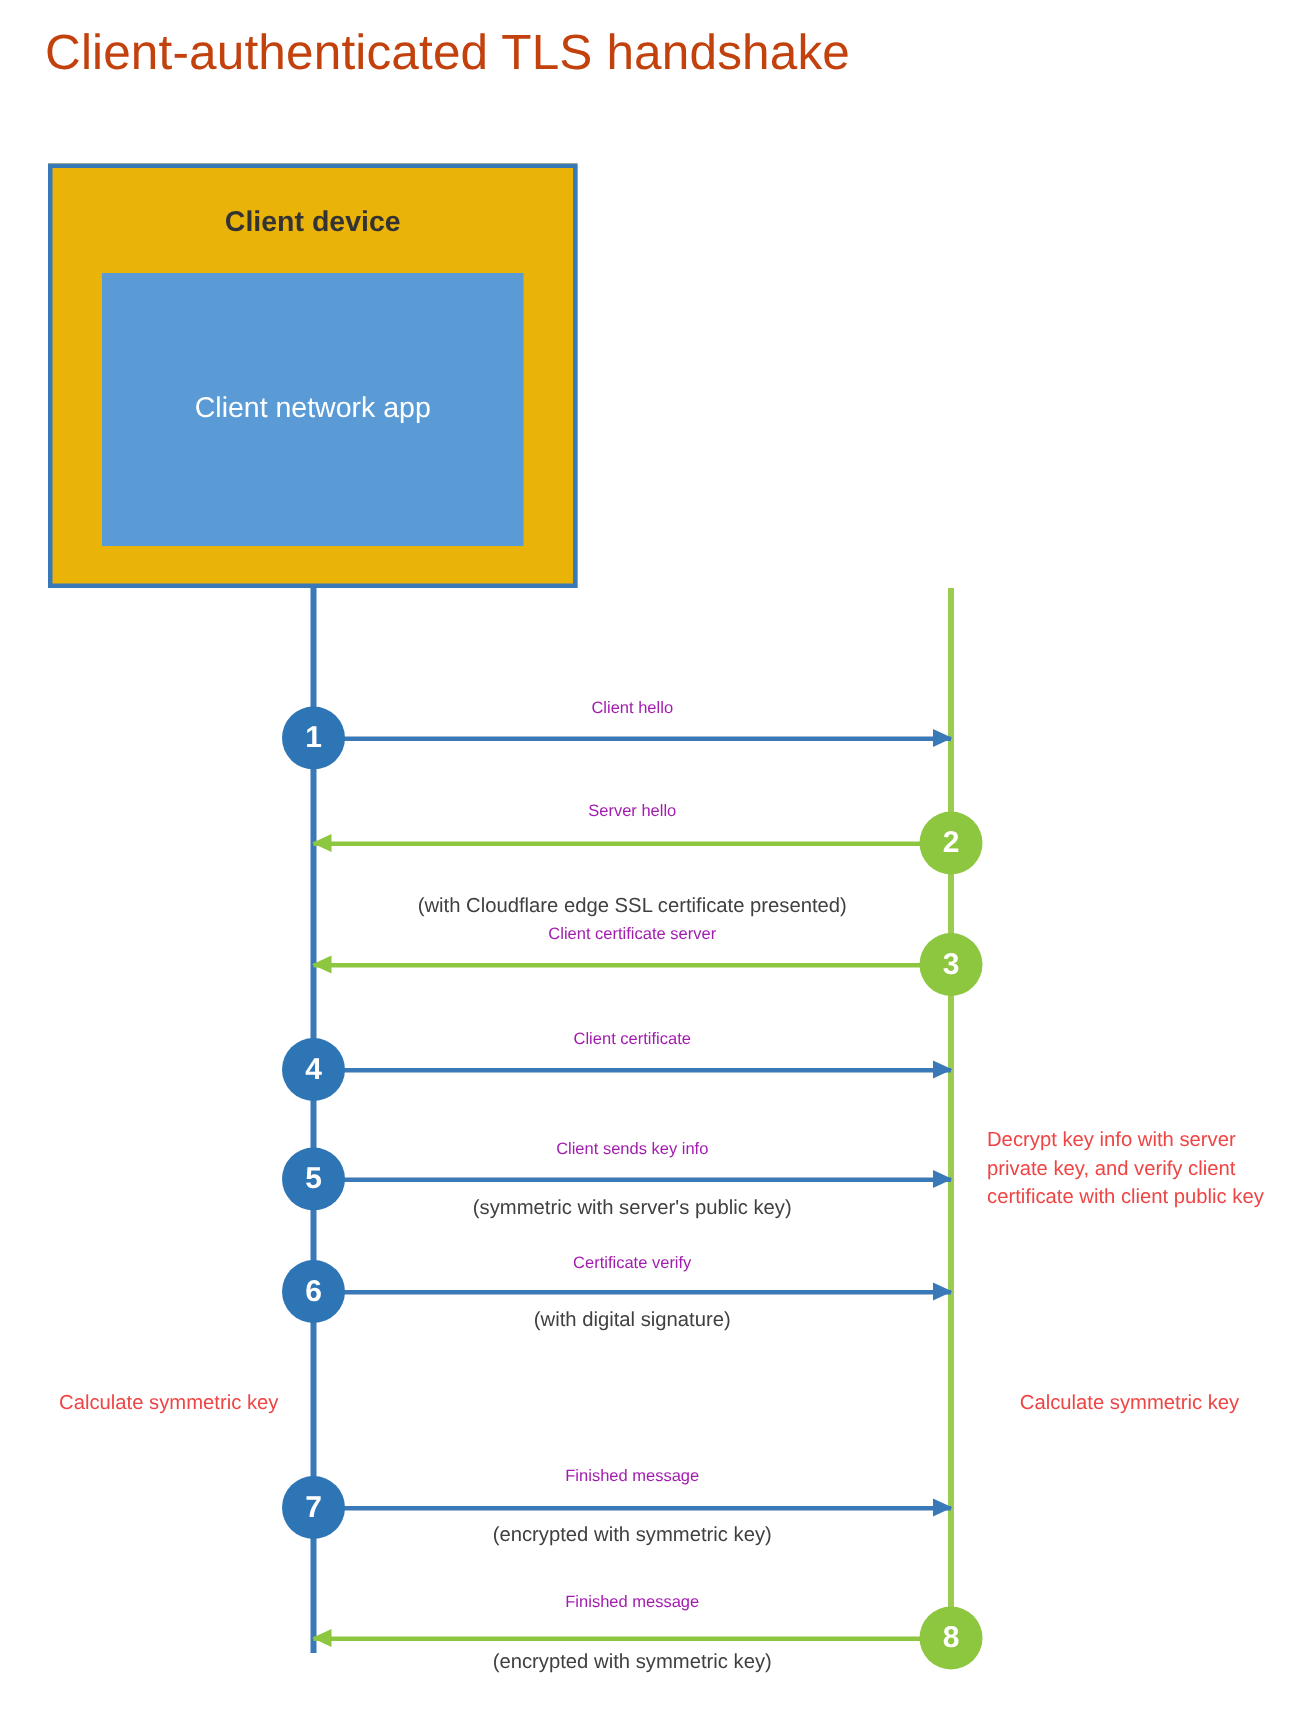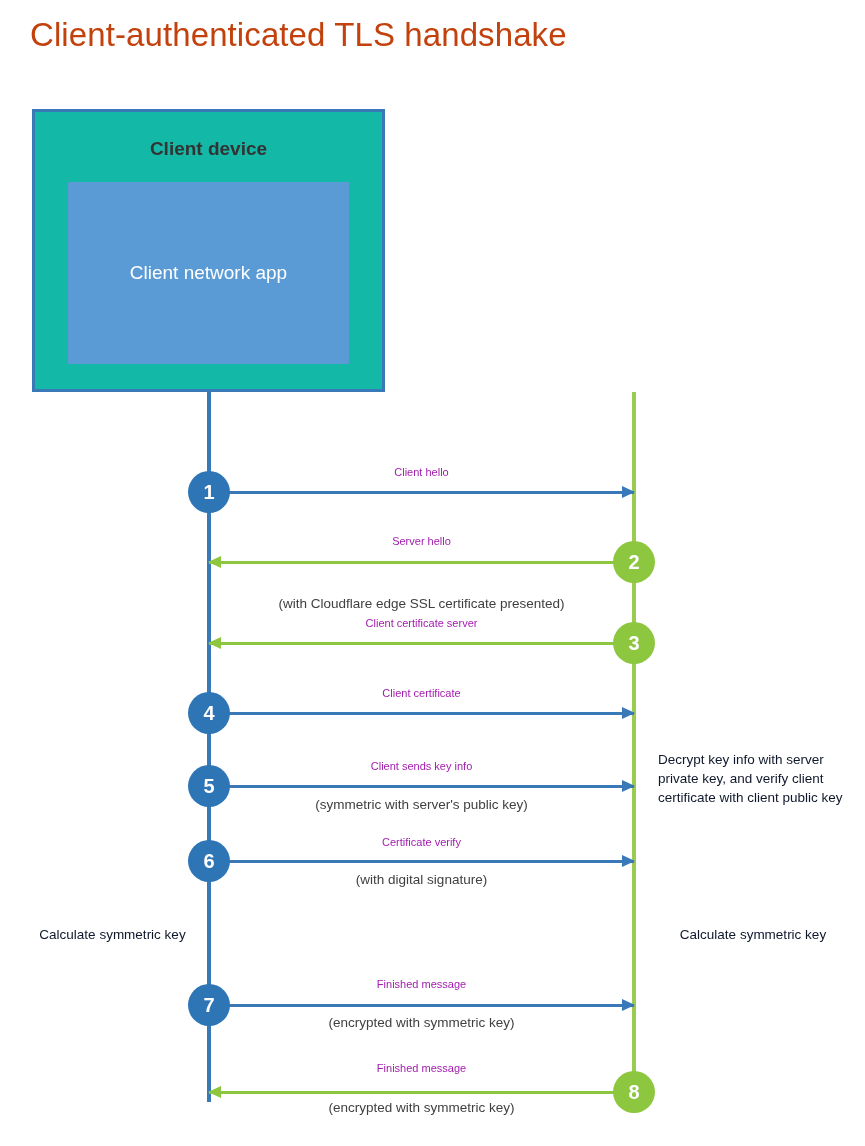--- a/index.html
+++ b/index.html
@@ -29,21 +29,21 @@
     font-size: 33px;
     font-weight: 400;
     color: #c2410c;
     letter-spacing: 0.1px;
     white-space: nowrap;
   }
 
   
   .actor-box {
     position: absolute;
-    background: #14b8a6;
+    background: #eab308;
     box-sizing: border-box;
   }
   .actor-box.client {
     left: 32px;
     top: 109px;
     width: 353px;
     height: 283px;
     border: 3px solid #3A79B8;
   }
   .actor-box.server {
@@ -168,21 +168,21 @@
     font-size: 13.5px;
     color: #404040;
     white-space: nowrap;
   }
 
   
   .side-note {
     position: absolute;
     font-size: 13.5px;
     line-height: 1.42;
-    color: #0f172a;
+    color: #ef4444;
   }
   .side-note.right-col { left: 658px; width: 190px; text-align: left; }
   .side-note.left-col  { left: 30px;  width: 165px; text-align: center; }
   .side-note.right-center { left: 658px; width: 190px; text-align: center; }
 </style>
 </head>
 <body>
 
 <div id="diagram-root">
 

